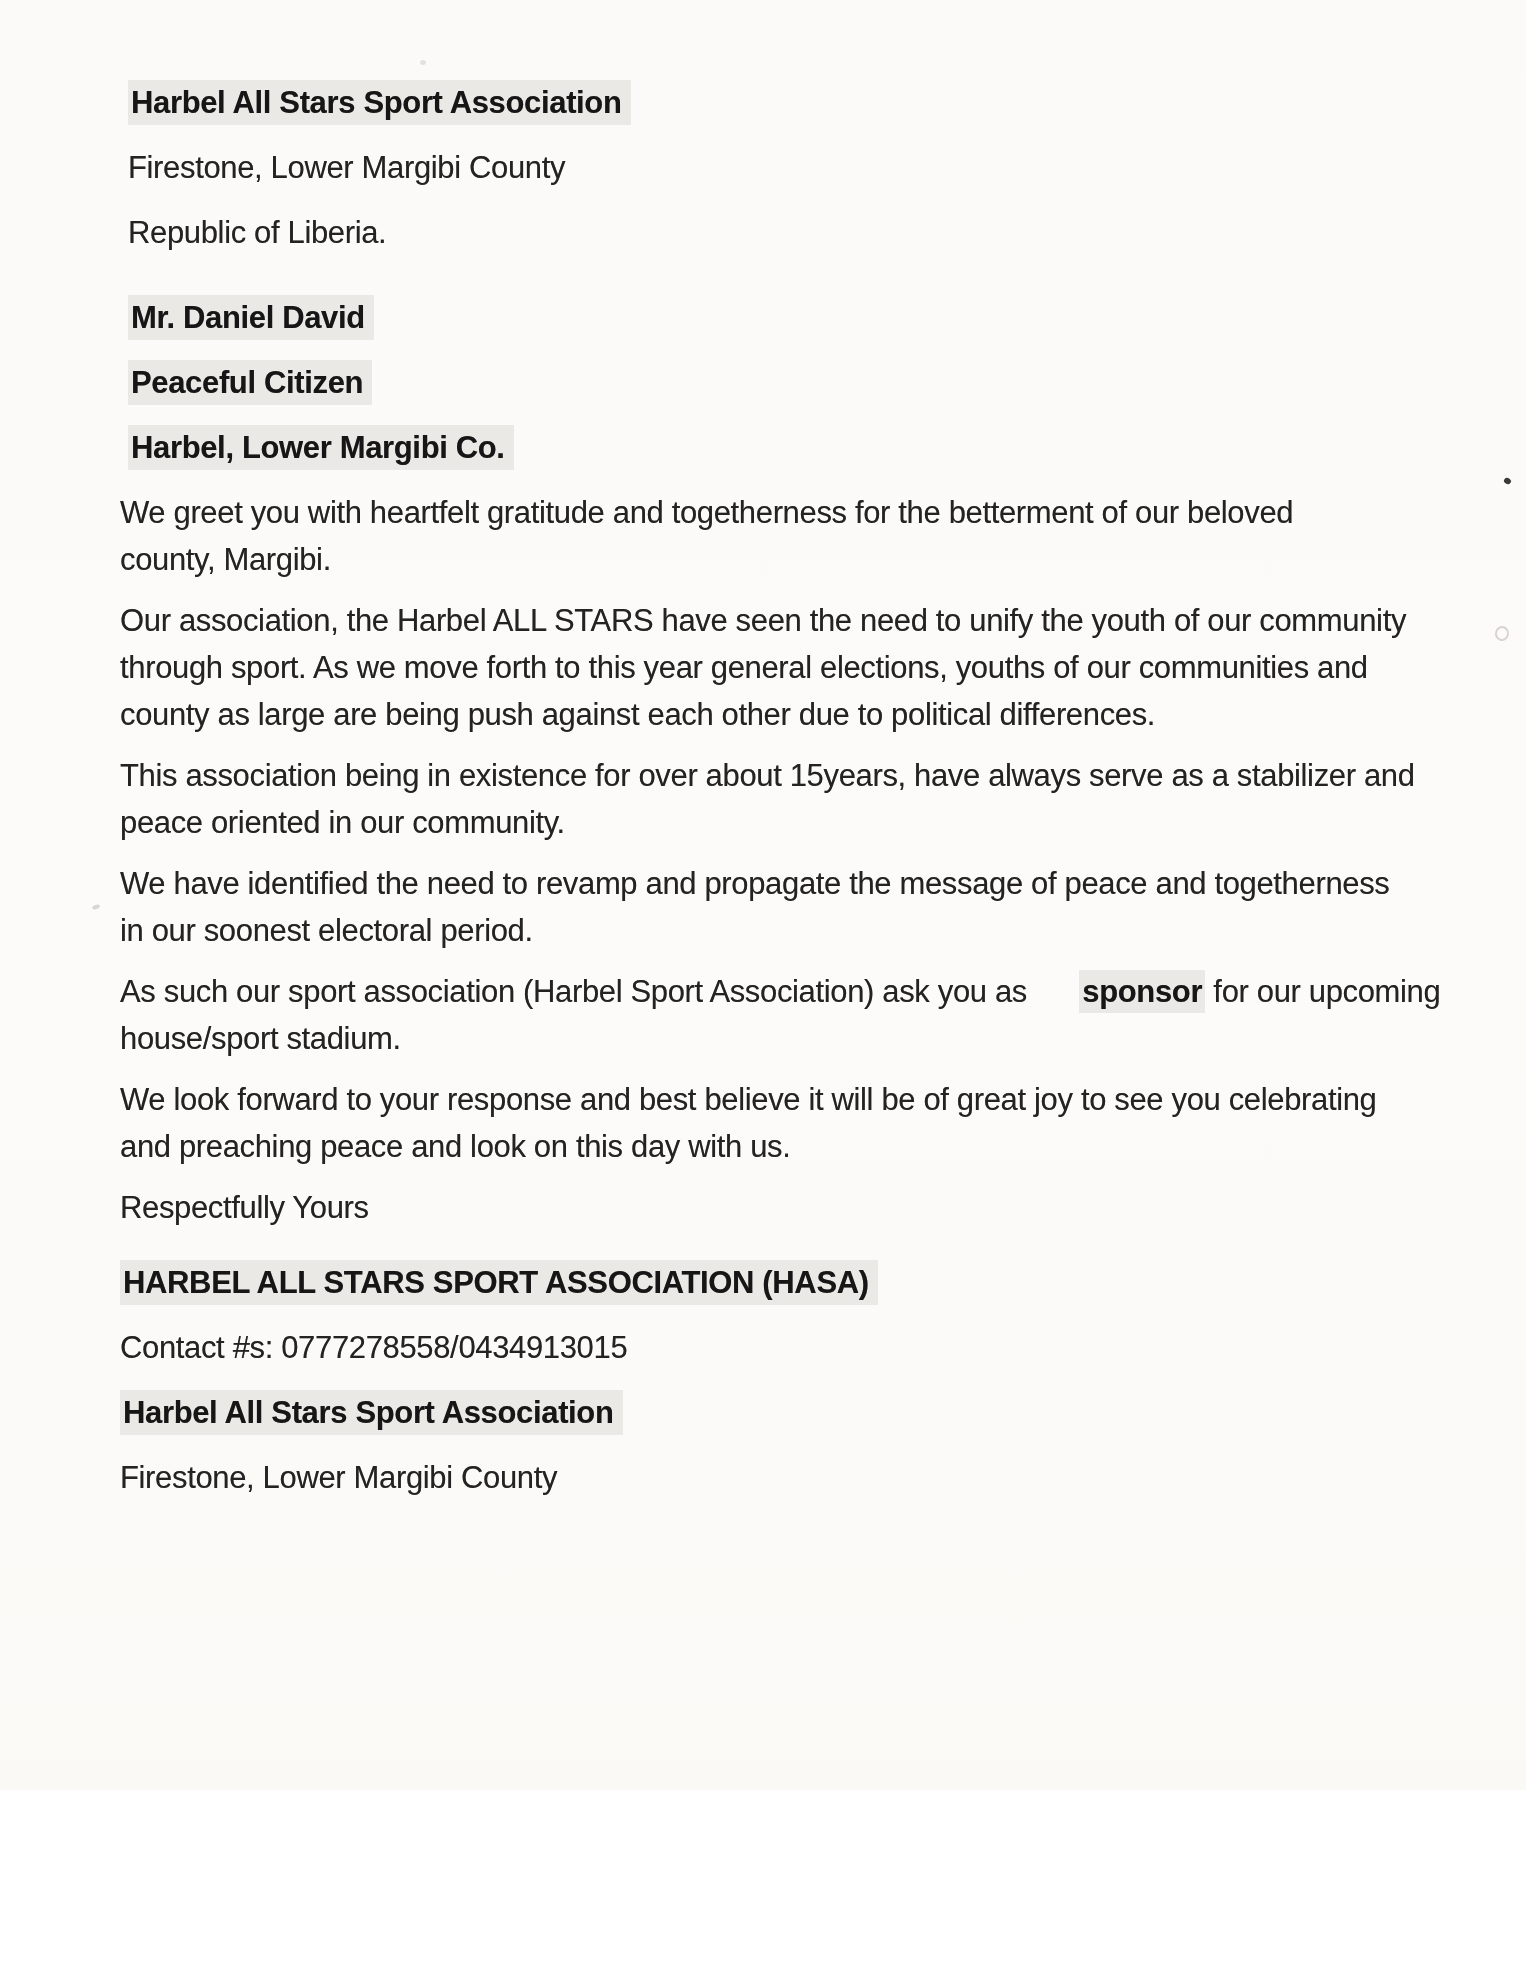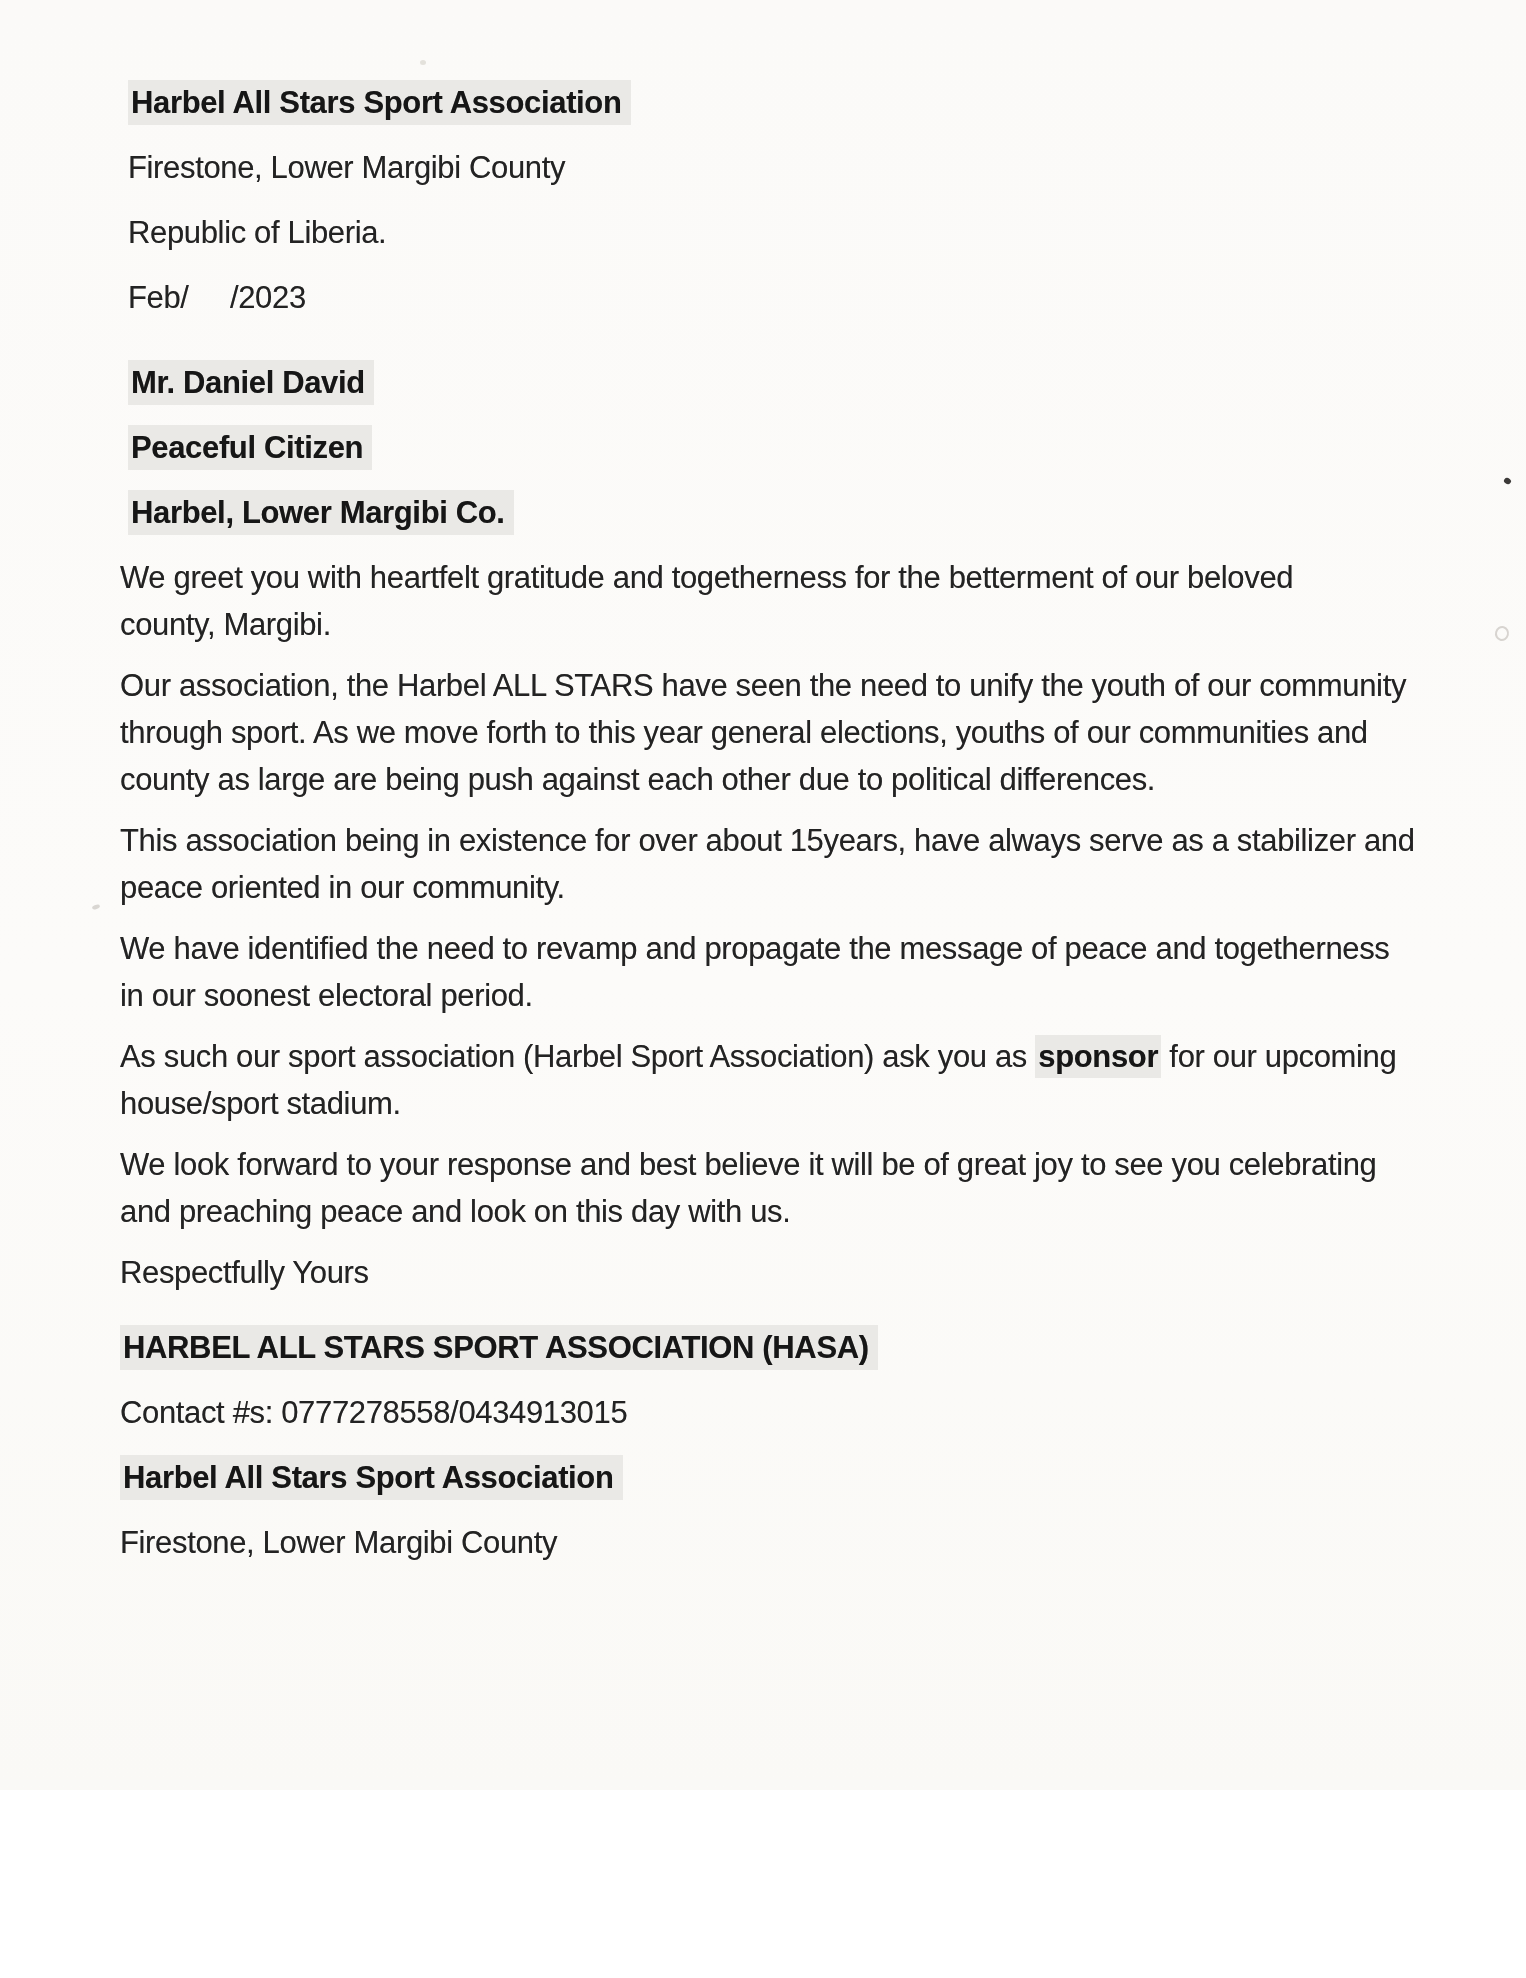--- a/index.html
+++ b/index.html
@@ -36,21 +36,21 @@
   .closing { margin-bottom: 28px; }
   .bold {
     font-weight: 700;
     color: var(--ink-bold, #161616);
   }
   .hl {
     background: var(--highlight, #eae9e6);
     padding: 5px 9px 5px 3px;
     box-decoration-break: clone;
   }
-  .para .hl { padding: 4px 3px; }
+  .para .hl { padding: 4px 3px; margin-left: 44px; }
   
   .speck {
     position: absolute;
     pointer-events: none;
   }
   .speck-1 {
     left: 1504px; top: 478px; width: 7px; height: 6px;
     background: #3c3a38; border-radius: 60% 40% 55% 45%;
     transform: rotate(38deg);
   }
@@ -81,21 +81,20 @@
 </style>
 </head>
 <body>
 
 <div class="page" style="--paper: #fbfaf8; --ink: #232323; --ink-bold: #161616; --highlight: #eae9e6;">
   <div class="letter">
     <div class="block sender">
         <div class="line"><span class="bold hl">Harbel All Stars Sport Association</span></div>
         <div class="line"><span>Firestone, Lower Margibi County</span></div>
         <div class="line"><span>Republic of Liberia.</span></div>
-        <div class="line"><span>Feb/     /2023</span></div>
       </div>
     <div class="block recipient">
         <div class="line"><span class="bold hl">Mr. Daniel David</span></div>
         <div class="line"><span class="bold hl">Peaceful Citizen</span></div>
         <div class="line"><span class="bold hl">Harbel, Lower Margibi Co.</span></div>
       </div>
     <div class="body">
         <div class="para">
           <div class="line"><span>We greet you with heartfelt gratitude and togetherness for the betterment of our beloved</span></div>
           <div class="line"><span>county, Margibi.</span></div>

